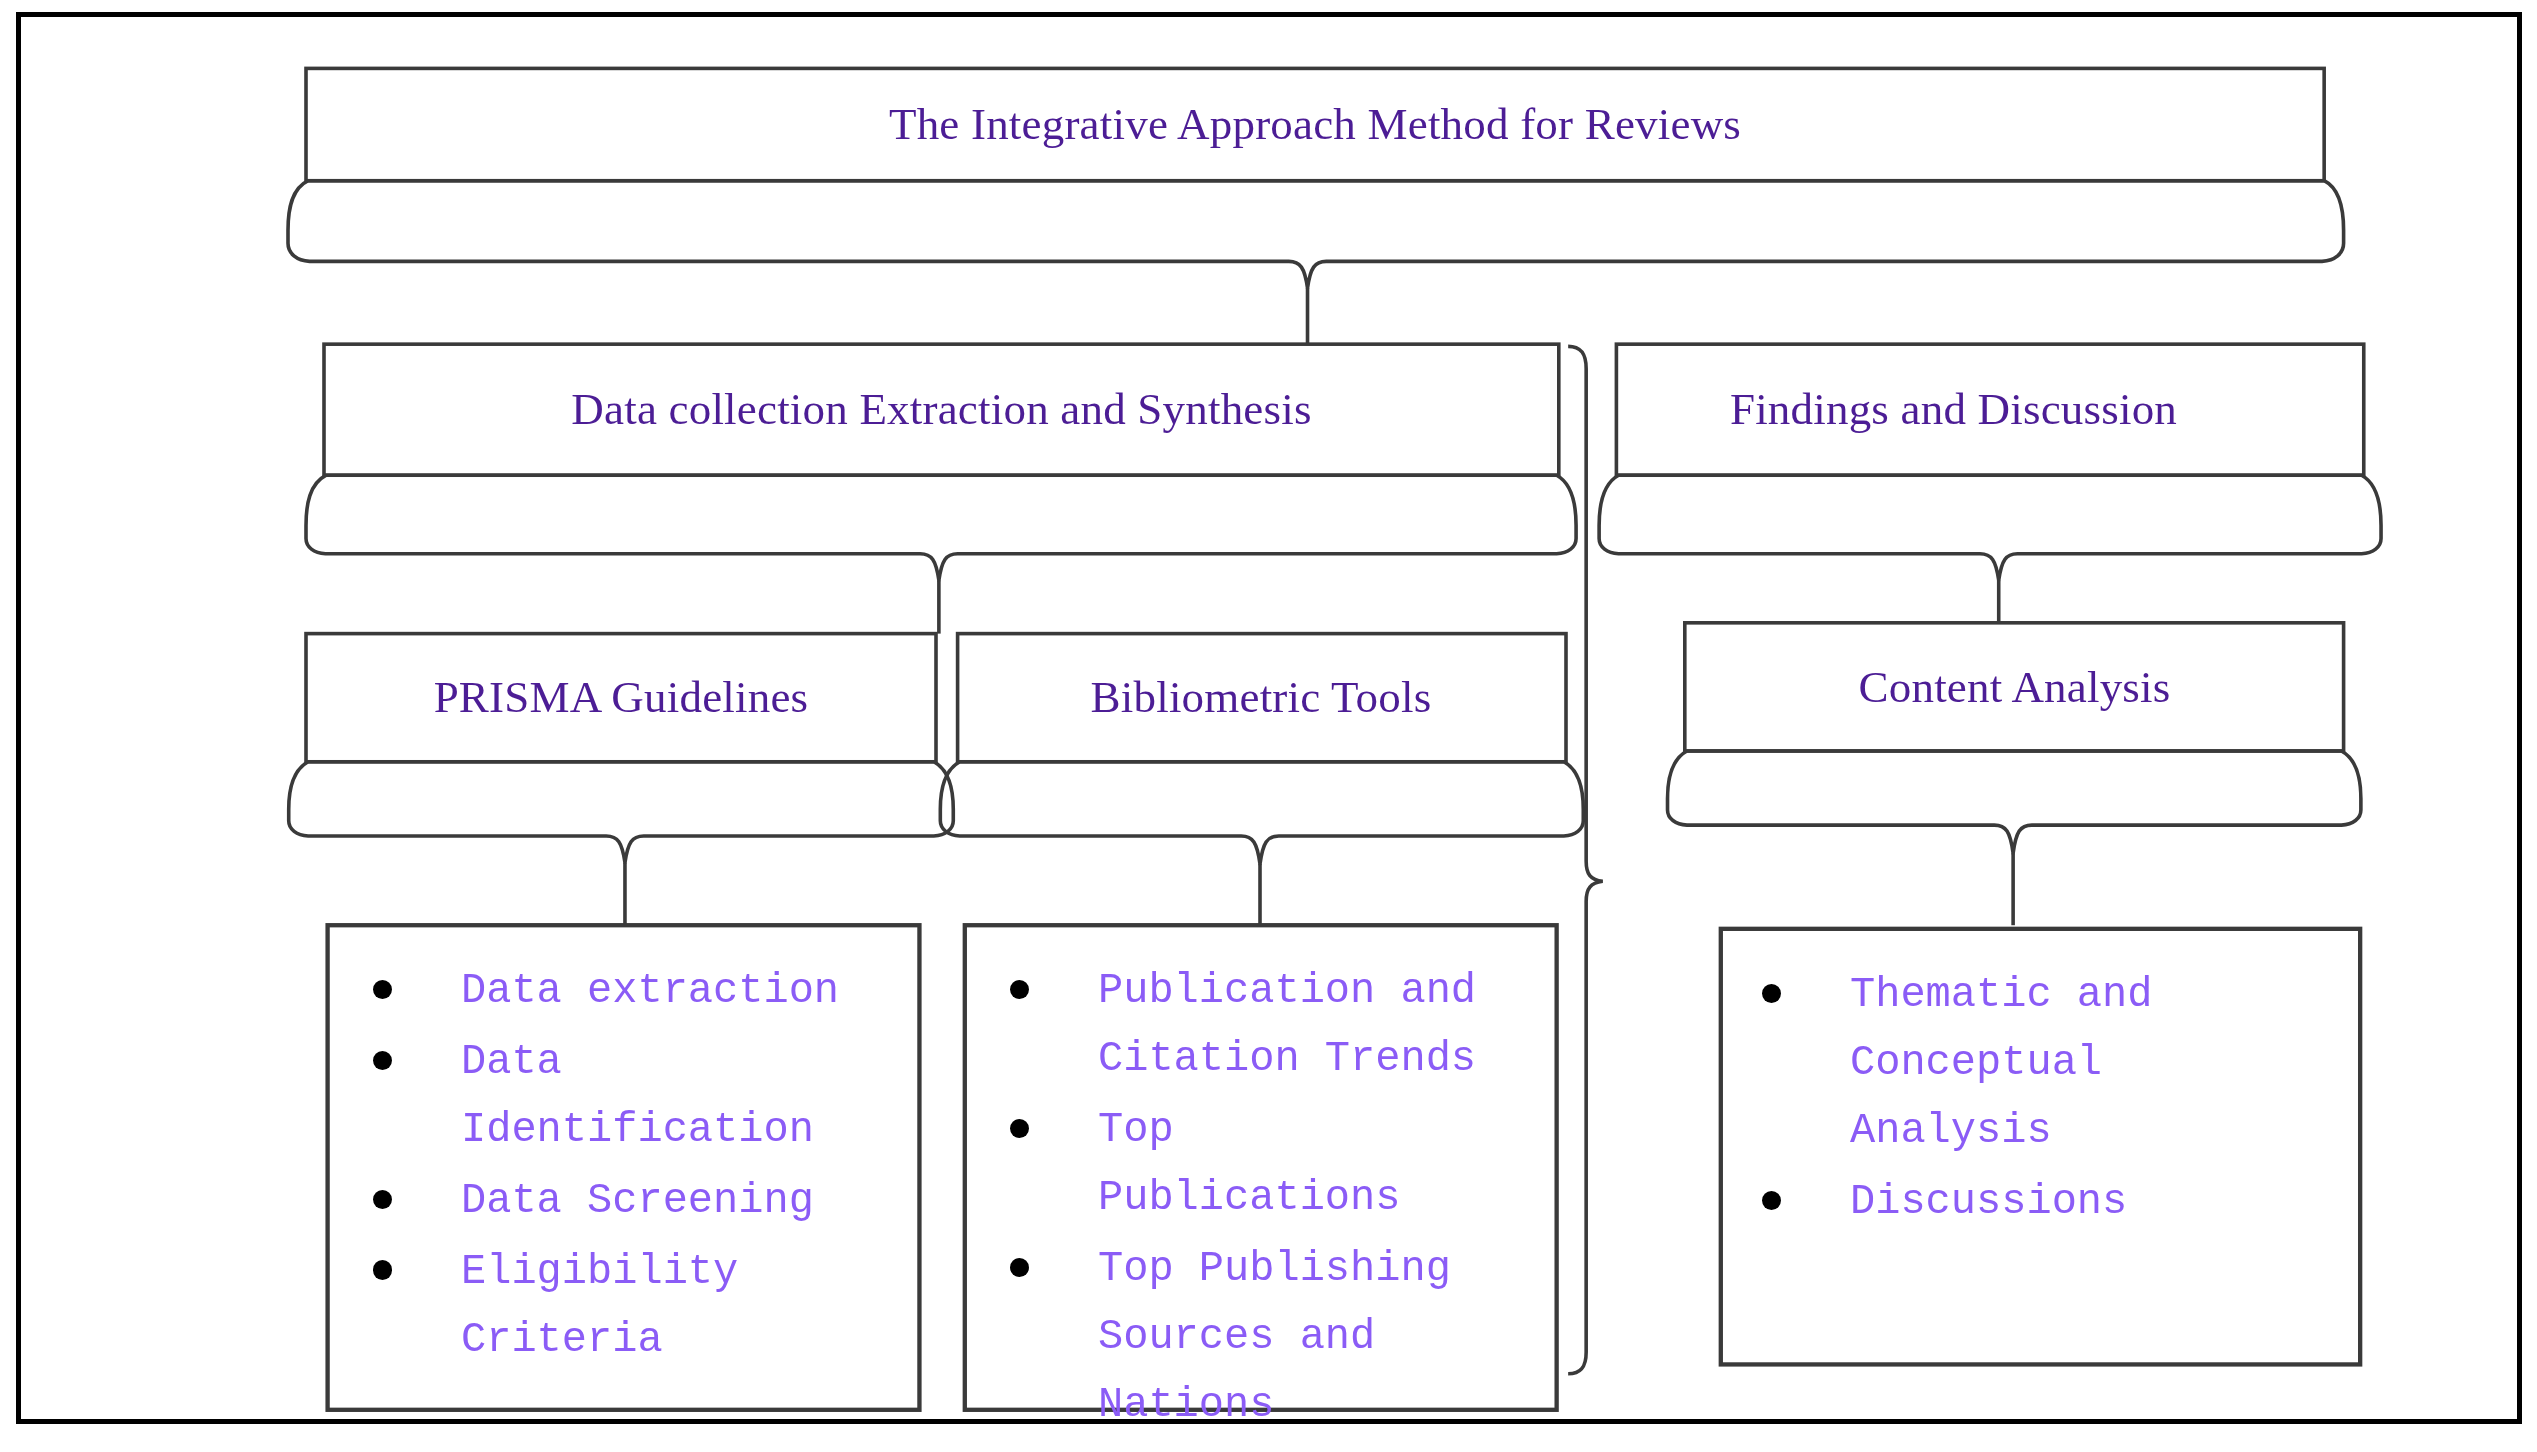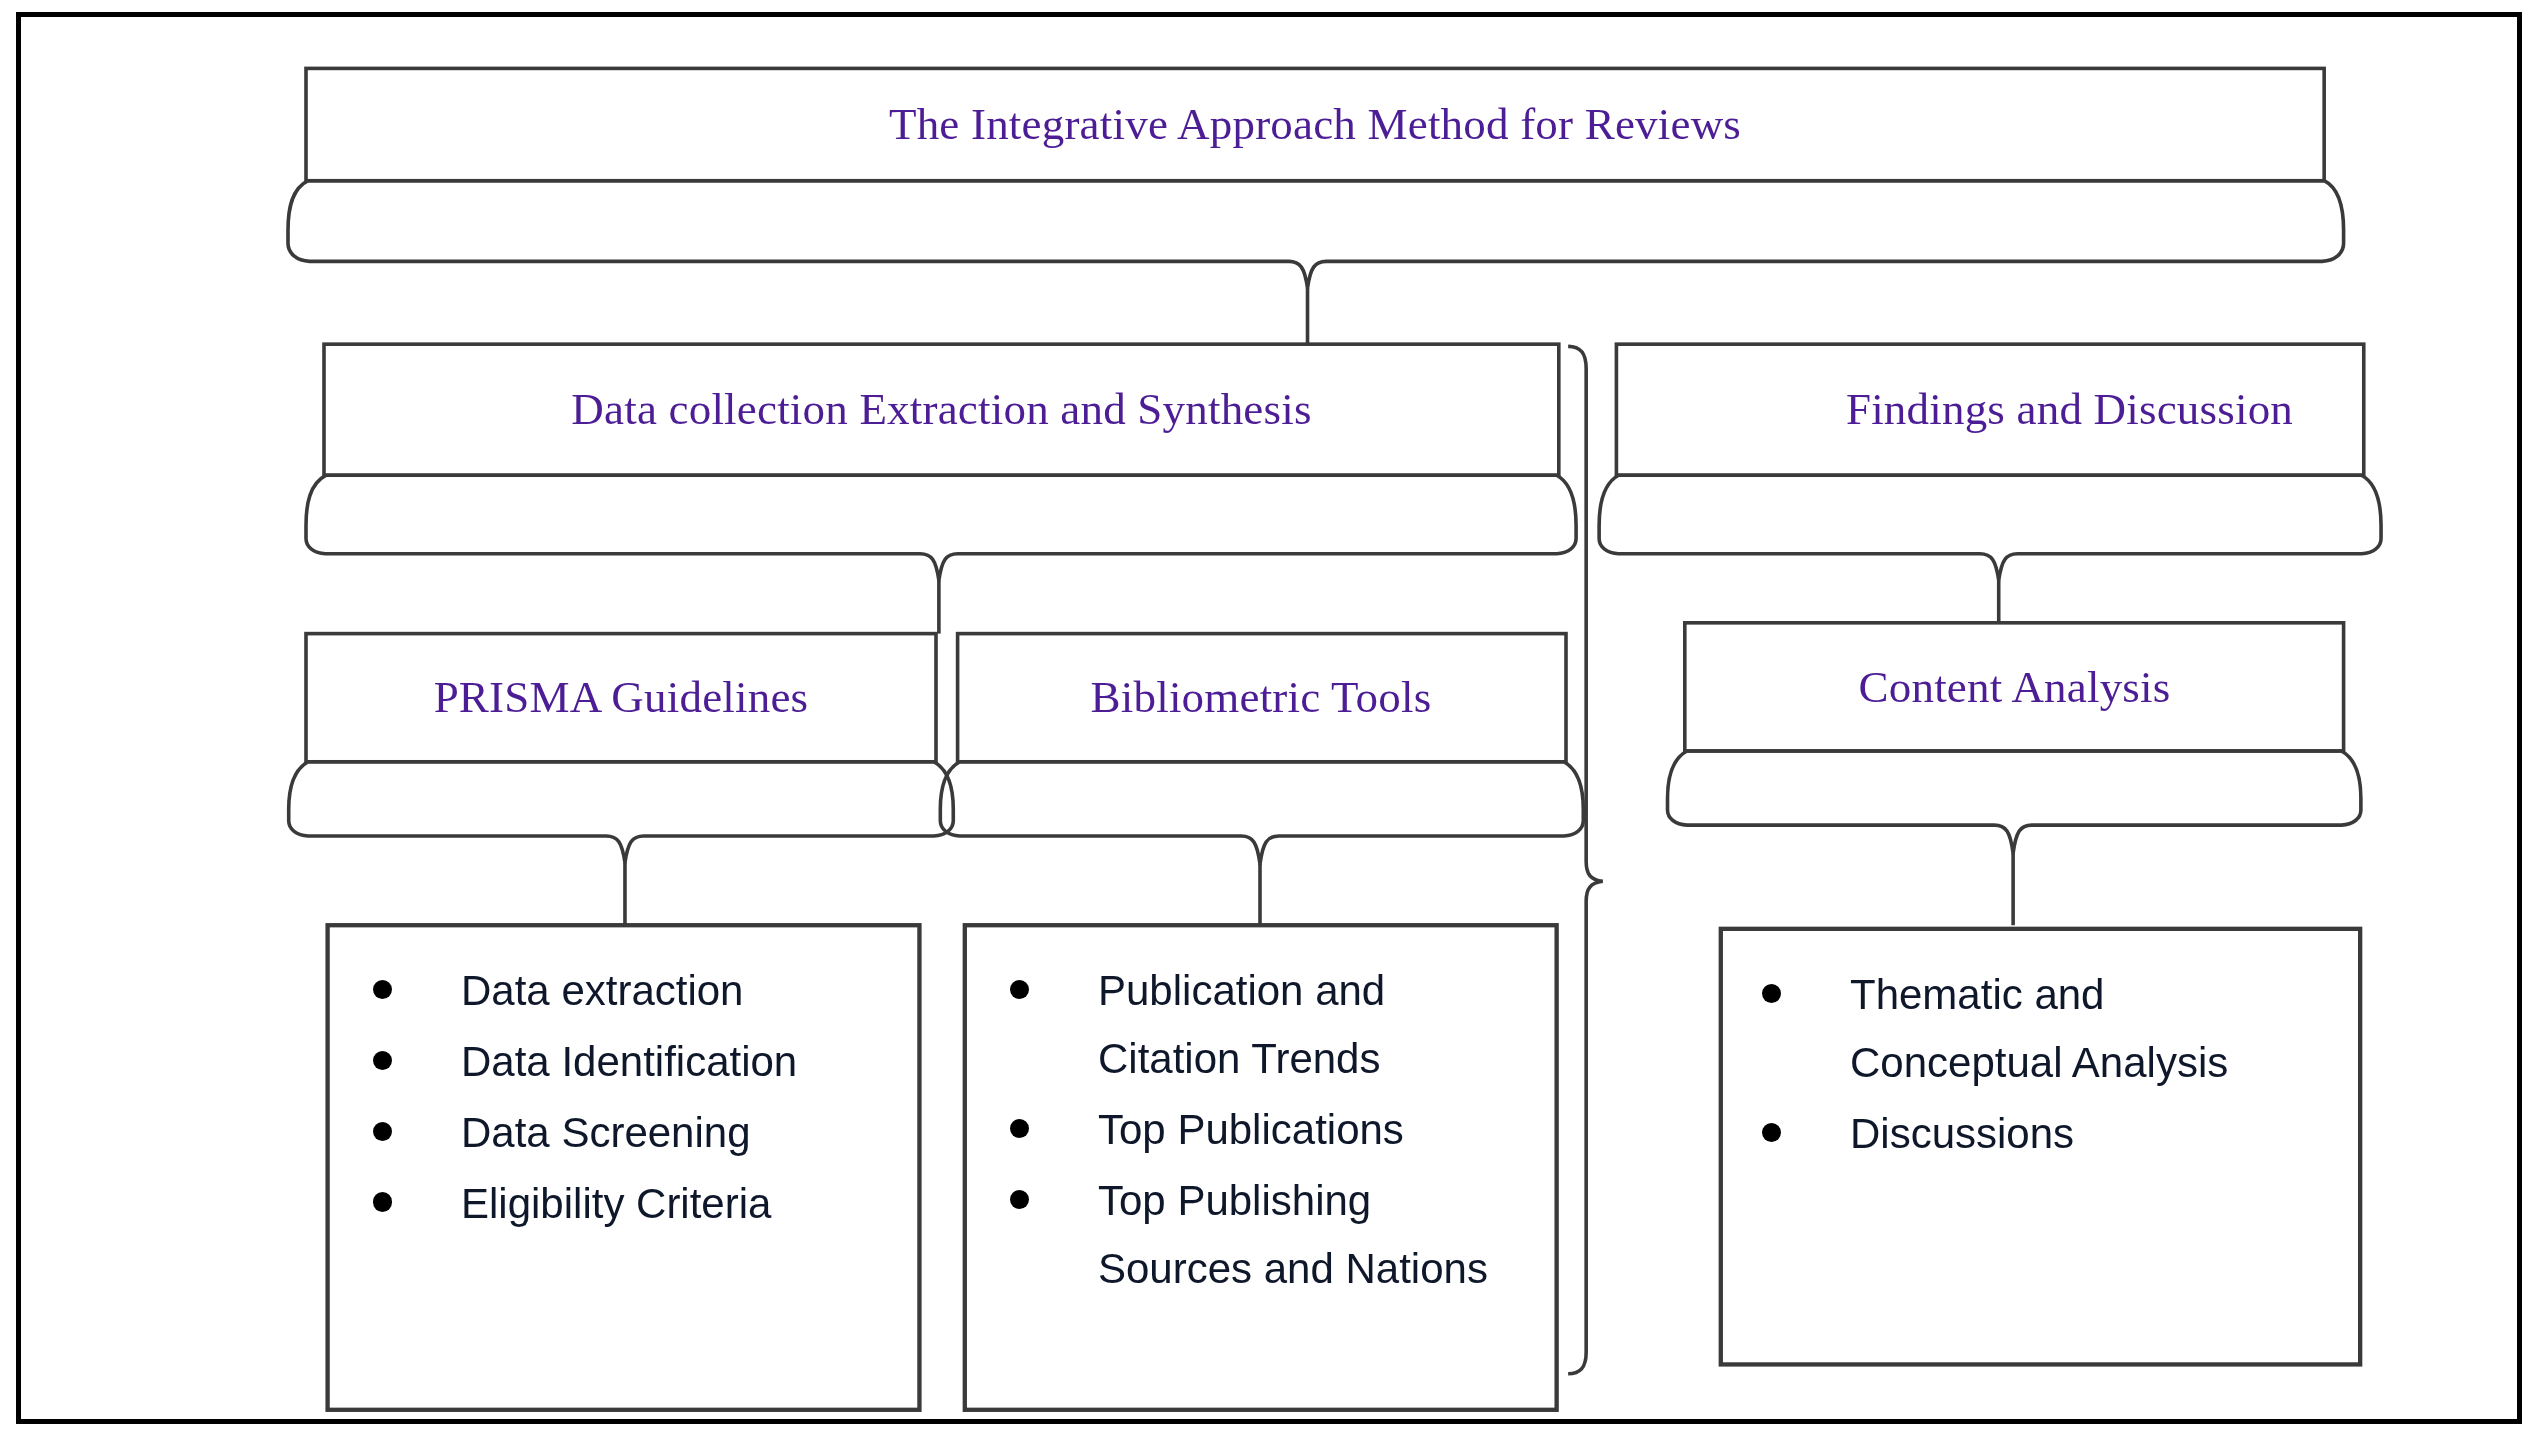--- a/index.html
+++ b/index.html
@@ -61,22 +61,22 @@
     line-height:1.12;
     letter-spacing:0.2px;
     white-space:nowrap;
     pointer-events:none;
   }
   .bullet-list{
     position:absolute;
     list-style:none;
     margin:0;
     padding:0;
-    color:#0f172a;
-    font-family:Liberation Sans, sans-serif;
+    color:#8b5cf6;
+    font-family:Liberation Mono, monospace;
     font-size:42px;
     line-height:1.62;
   }
   .bullet-list li{
     position:relative;
     padding-left:108px;
     margin:0 0 2.9px 0;
   }
   .bullet-list li .dot{
     position:absolute;
@@ -194,21 +194,21 @@
 
     <rect class="bullet-rect" x="455" y="1285" width="822" height="673"></rect>
     <rect class="bullet-rect" x="1340" y="1285" width="822" height="673"></rect>
     <rect class="bullet-rect" x="2390" y="1290" width="888" height="605"></rect>
   </svg>
 
   <div class="node-label" style="left:306px; top:68px; width:2018px; height:112px;">The Integrative Approach Method for Reviews</div>
 
   <div class="node-label" style="left:324px; top:344px; width:1235px; height:131px;">Data collection Extraction and Synthesis</div>
 
-  <div class="node-label" style="left:1696px; top:344px; width:747px; height:131px;">Findings and Discussion</div>
+  <div class="node-label" style="left:1580px; top:344px; width:747px; height:131px;">Findings and Discussion</div>
 
   <div class="node-label" style="left:306px; top:633px; width:630px; height:128px;font-family:Liberation Serif, serif;">PRISMA Guidelines</div>
 
   <div class="node-label" style="left:957px; top:633px; width:608px; height:128px;">Bibliometric Tools</div>
 
   <div class="node-label" style="left:1685px; top:623px; width:659px; height:128px;">Content Analysis</div>
 
   <ul class="bullet-list" id="prisma-items" style="left:353px; top:957px; width:547px;">
     <li>
         <span class="dot"></span>

